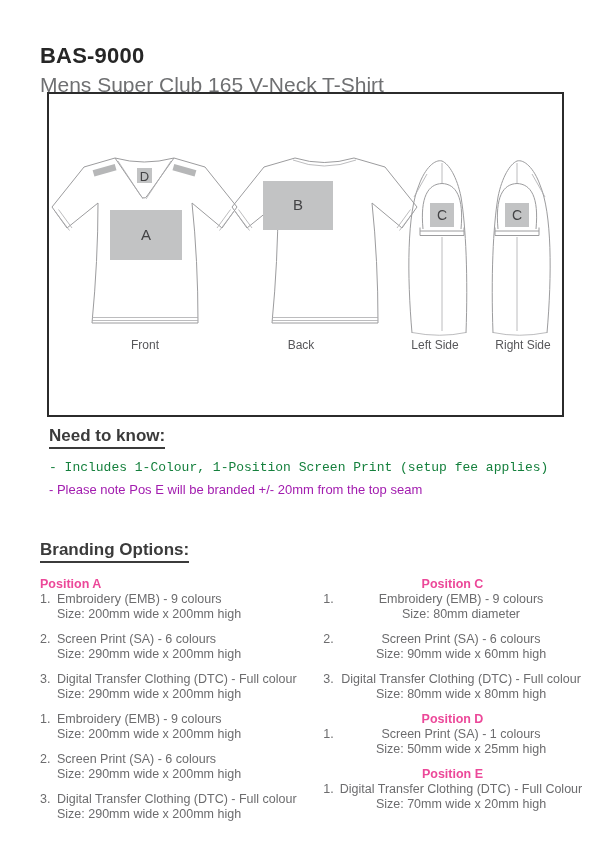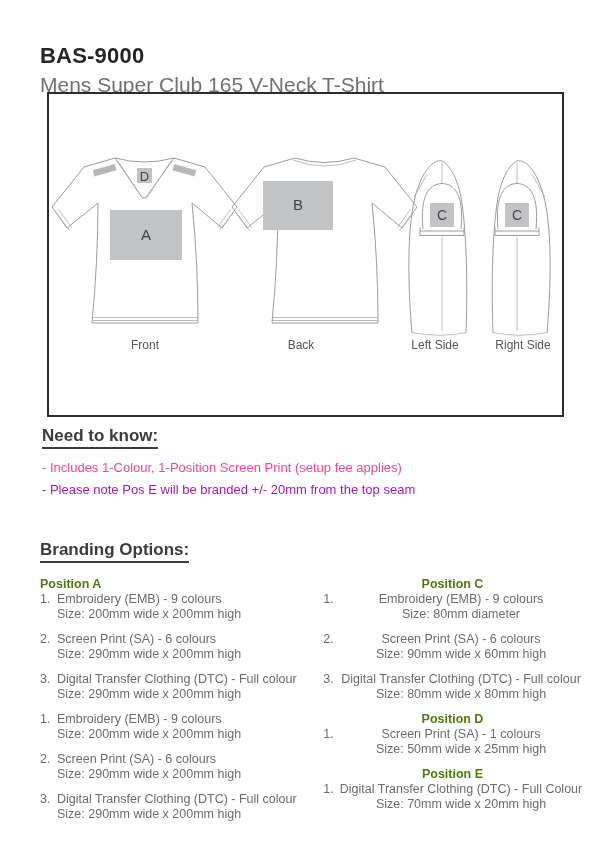--- a/index.html
+++ b/index.html
@@ -33,38 +33,38 @@
   .stripe{fill:#b6b7b8;stroke:none;}
   .marker-letter{
     font-family:"Liberation Sans", sans-serif;
     fill:#434345;text-anchor:middle;
   }
   .view-label{
     font-family:"Liberation Sans", sans-serif;
     font-size:12px;fill:#57575a;text-anchor:middle;
   }
   
-  .ntk{position:absolute;left:42px;top:426px;width:540px;}
+  .ntk{position:absolute;left:49px;top:426px;width:540px;}
   .section-heading{
     display:inline-block;
     font-size:17px;font-weight:bold;color:#3b3b3b;
     border-bottom:2px solid #3b3b3b;
     padding-bottom:1px;margin:0 0 8px 0;
   }
   .note{font-size:13px;line-height:22px;margin:0;}
-  .note-gray{color:#ec4899;}
+  .note-gray{color:#15803d;font-family:Liberation Mono, monospace;}
   .note-red{color:#a21caf;}
   
   .branding{position:absolute;left:40px;top:540px;width:545px;}
   .branding .section-heading{margin-bottom:14px;text-align:right;}
   .cols{display:flex;}
   .col-left{width:280px;flex:none;}
   .col-right{flex:1;text-align:center;}
   .pos-title{
-    font-size:12.5px;font-weight:bold;color:#4d7c0f;
+    font-size:12.5px;font-weight:bold;color:#ec4899;
     line-height:15px;margin:0 0 0 0;
   }
   .pos-block{margin-bottom:10px;}
   .opt{display:flex;color:#6c6c6e;font-size:12.5px;line-height:15px;margin-bottom:10px;}
   .opt:last-child{margin-bottom:0;}
   .opt-num{width:17px;flex:none;}
   .opt-body{flex:1;}
 </style>
 </head>
 <body>

